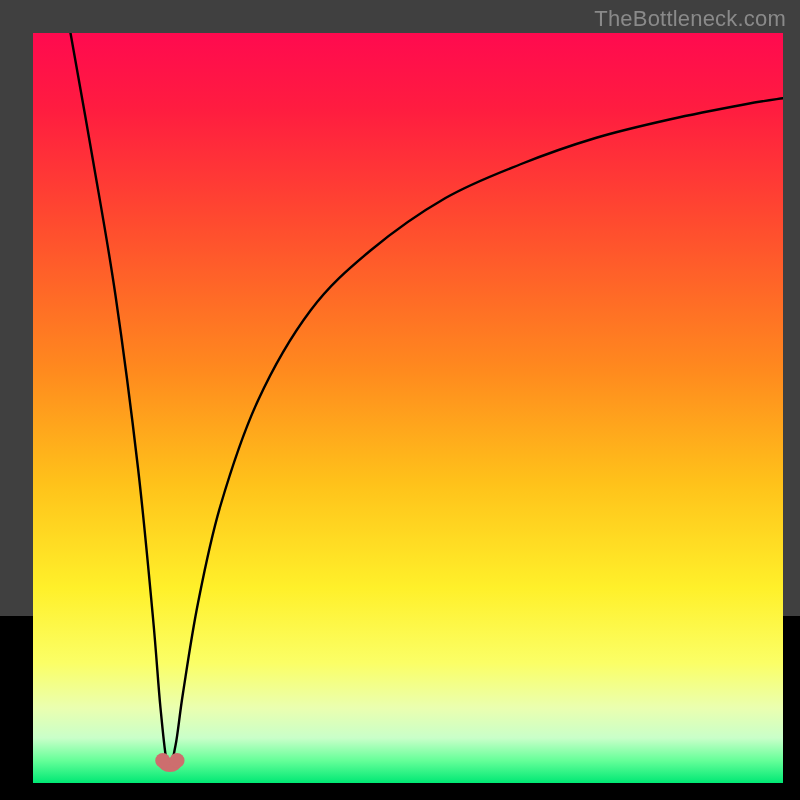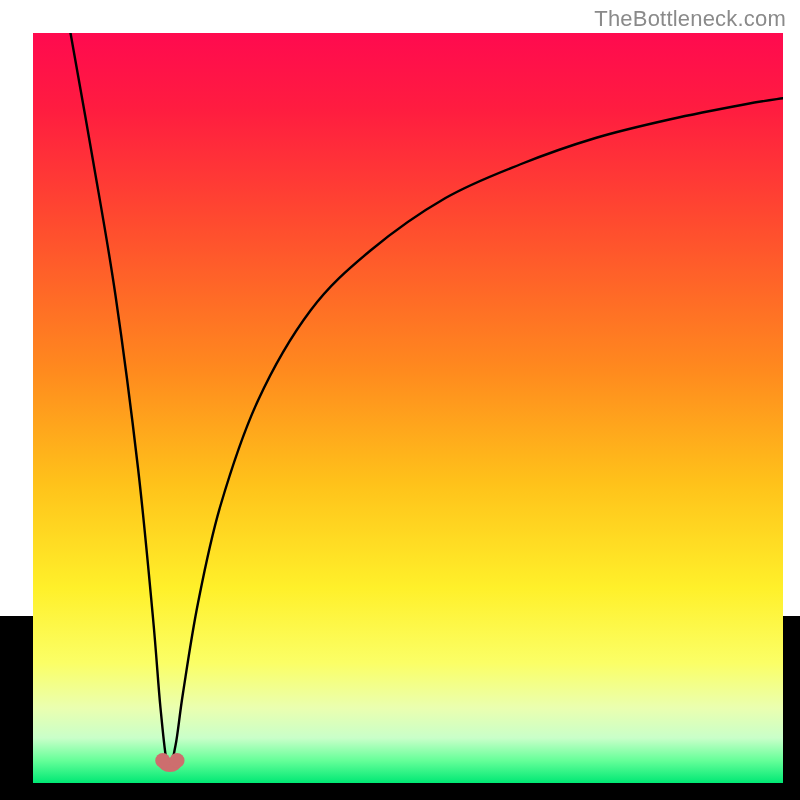--- a/index.html
+++ b/index.html
@@ -8,21 +8,21 @@
     width: 800px;
     height: 800px;
     background: #000;
     overflow: hidden;
     font-family: Arial, Helvetica, sans-serif;
   }
   .frame {
     position: absolute;
     top: 0; left: 0;
     width: 800px; height: 616px;
-    background: #ffffff;
+    background: #404040;
   }
   .plot {
     position: absolute;
     background: #000;
     overflow: hidden;
   }
   .gradient {
     position: absolute;
     left: 0; top: 0; right: 0; bottom: 0;
   }

